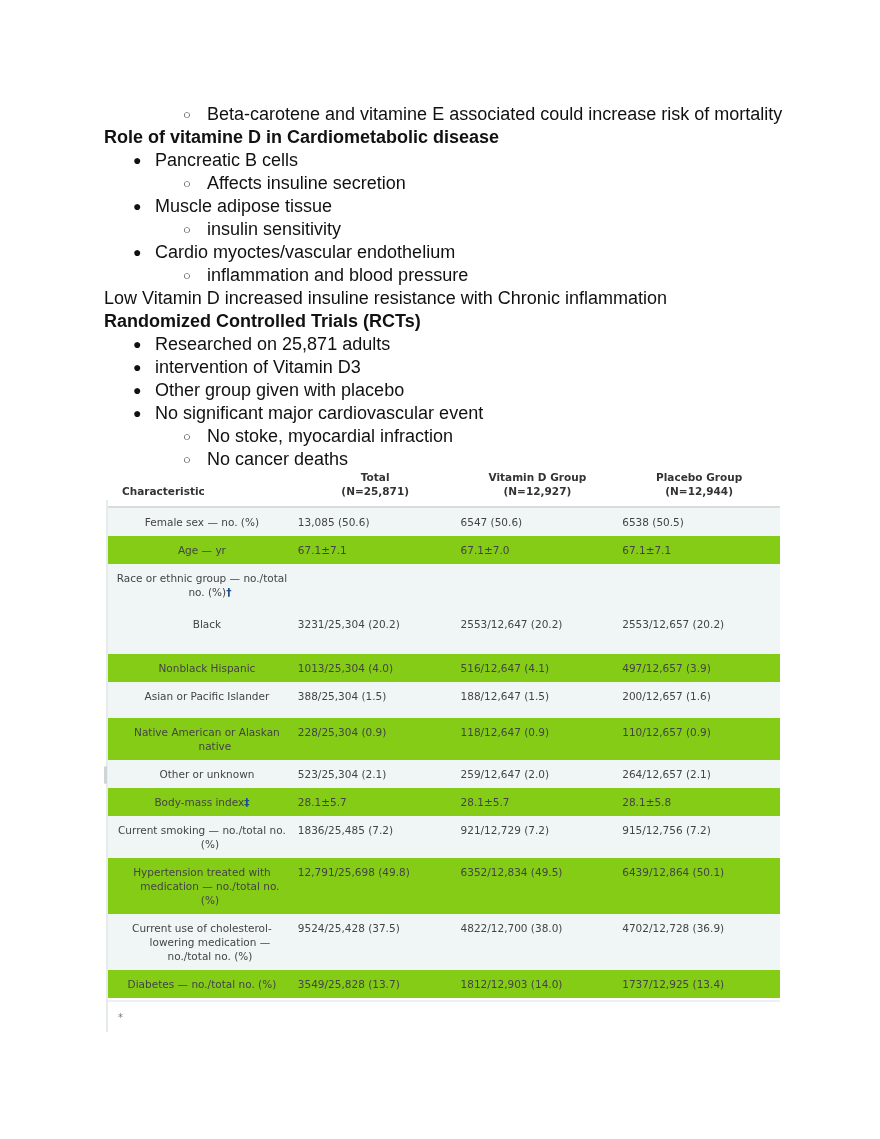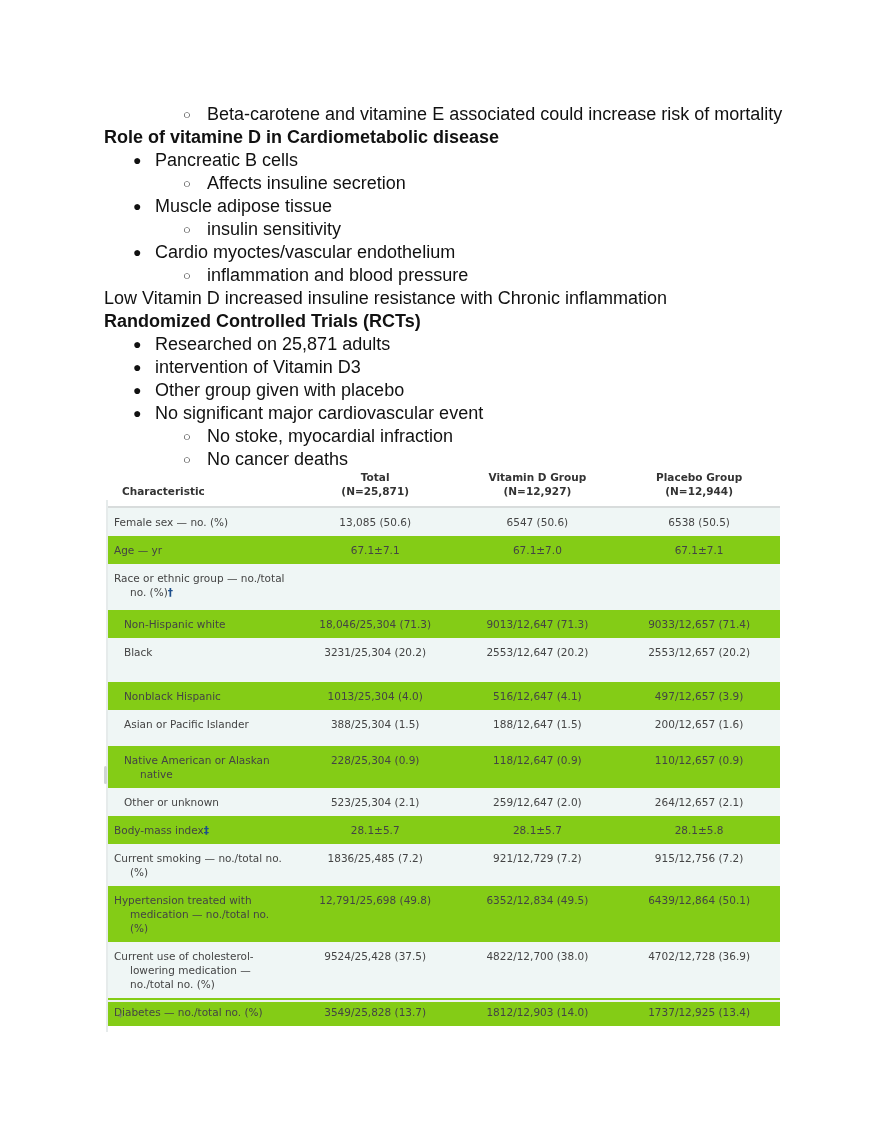--- a/index.html
+++ b/index.html
@@ -16,22 +16,22 @@
 
     
     .tbl-wrap { position: absolute; left: 106px; top: 466px; width: 674px; height: 566px; background: #fff; }
     .tbl-leftedge { position: absolute; left: 106px; top: 500px; width: 2px; height: 532px; background: #e6ebeb; }
     .tbl-mark { position: absolute; left: 104px; top: 766px; width: 3px; height: 18px; background: #cfd5d5; border-radius: 2px; }
     table { border-collapse: collapse; width: 672px; font-family: "DejaVu Sans", sans-serif; font-size: 10.5px; color: #444; position: absolute; left: 108px; top: 466px; }
     th { font-weight: bold; color: #333; font-size: 10.5px; text-align: center; vertical-align: bottom; padding: 4px 4px 8px 4px; line-height: 14px; height: 28px; }
     th.char { text-align: left; padding-left: 14px; }
     thead tr { border-bottom: 2px solid #d8dcdc; }
     td { vertical-align: top; padding: 7px 4px; line-height: 14px; }
-    td.c { text-align: center; }
-    td.lab { padding-left: 6px; width: 170px; }
+    td.c { }
+    td.lab { padding-left: 6px; width: 170px; text-align: center; }
     td.sub { padding-left: 16px; }
     .hang { display: block; padding-left: 16px; }
     tr.shade { background: #eff6f5; }
     tr.white { background: #84cc16; }
     .dag { color: #1d4f8c; font-weight: bold; }
     .foot { position: absolute; left: 118px; top: 1012px; font-family: "DejaVu Sans", sans-serif; font-size: 10px; color: #777; }
     .tbl-bottom { position: absolute; left: 108px; top: 1000px; width: 672px; height: 2px; background: #eef1f1; }
   </style>
 </head>
 <body>
@@ -108,26 +108,20 @@
         <td class="c">67.1±7.1</td>
         <td class="c">67.1±7.0</td>
         <td class="c">67.1±7.1</td>
       </tr>
       <tr class="shade" style="height:46px">
         <td class="lab"><span>Race or ethnic group — no./total</span><span class="hang"><span>no. (%)</span><span class="dag">†</span></span></td>
         <td class="c"></td>
         <td class="c"></td>
         <td class="c"></td>
       </tr>
-      <tr class="white" style="height:28px">
-        <td class="lab sub">Non-Hispanic white</td>
-        <td class="c">18,046/25,304 (71.3)</td>
-        <td class="c">9013/12,647 (71.3)</td>
-        <td class="c">9033/12,657 (71.4)</td>
-      </tr>
       <tr class="shade" style="height:44px">
         <td class="lab sub">Black</td>
         <td class="c">3231/25,304 (20.2)</td>
         <td class="c">2553/12,647 (20.2)</td>
         <td class="c">2553/12,657 (20.2)</td>
       </tr>
       <tr class="white" style="height:16px">
         <td class="lab sub">Nonblack Hispanic</td>
         <td class="c">1013/25,304 (4.0)</td>
         <td class="c">516/12,647 (4.1)</td>

